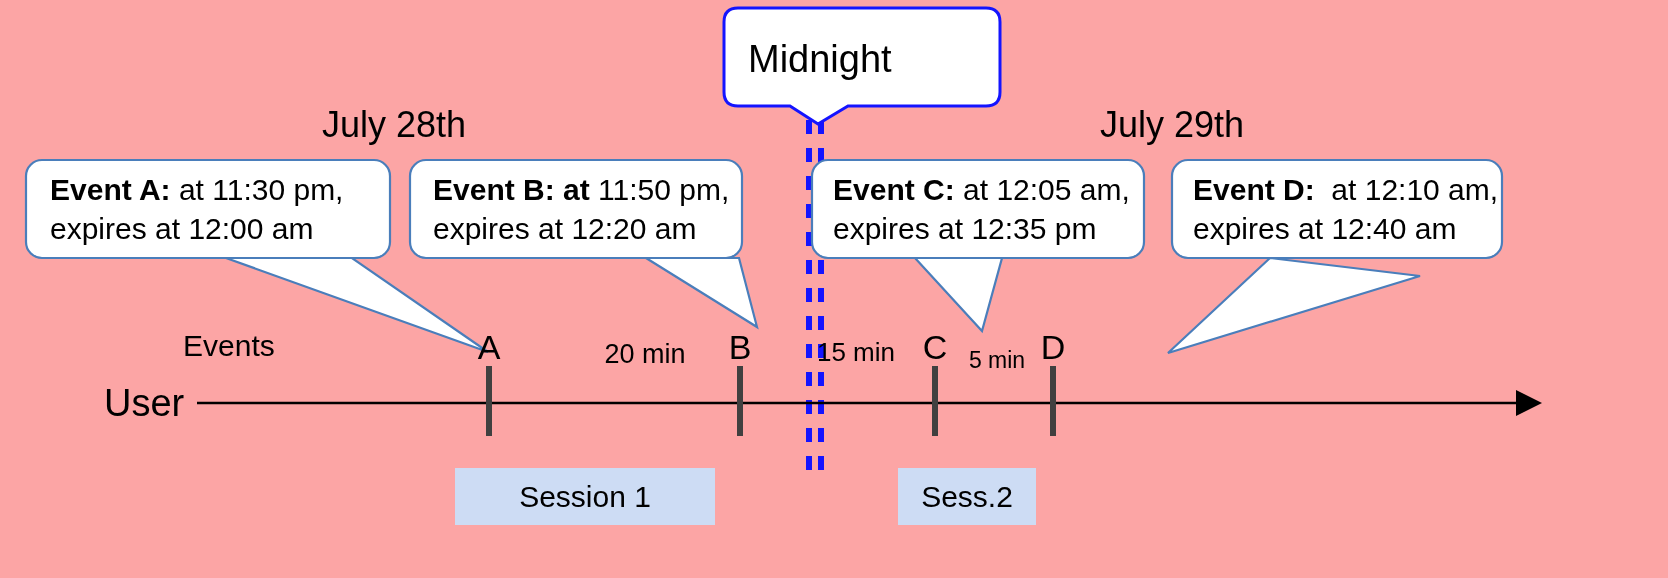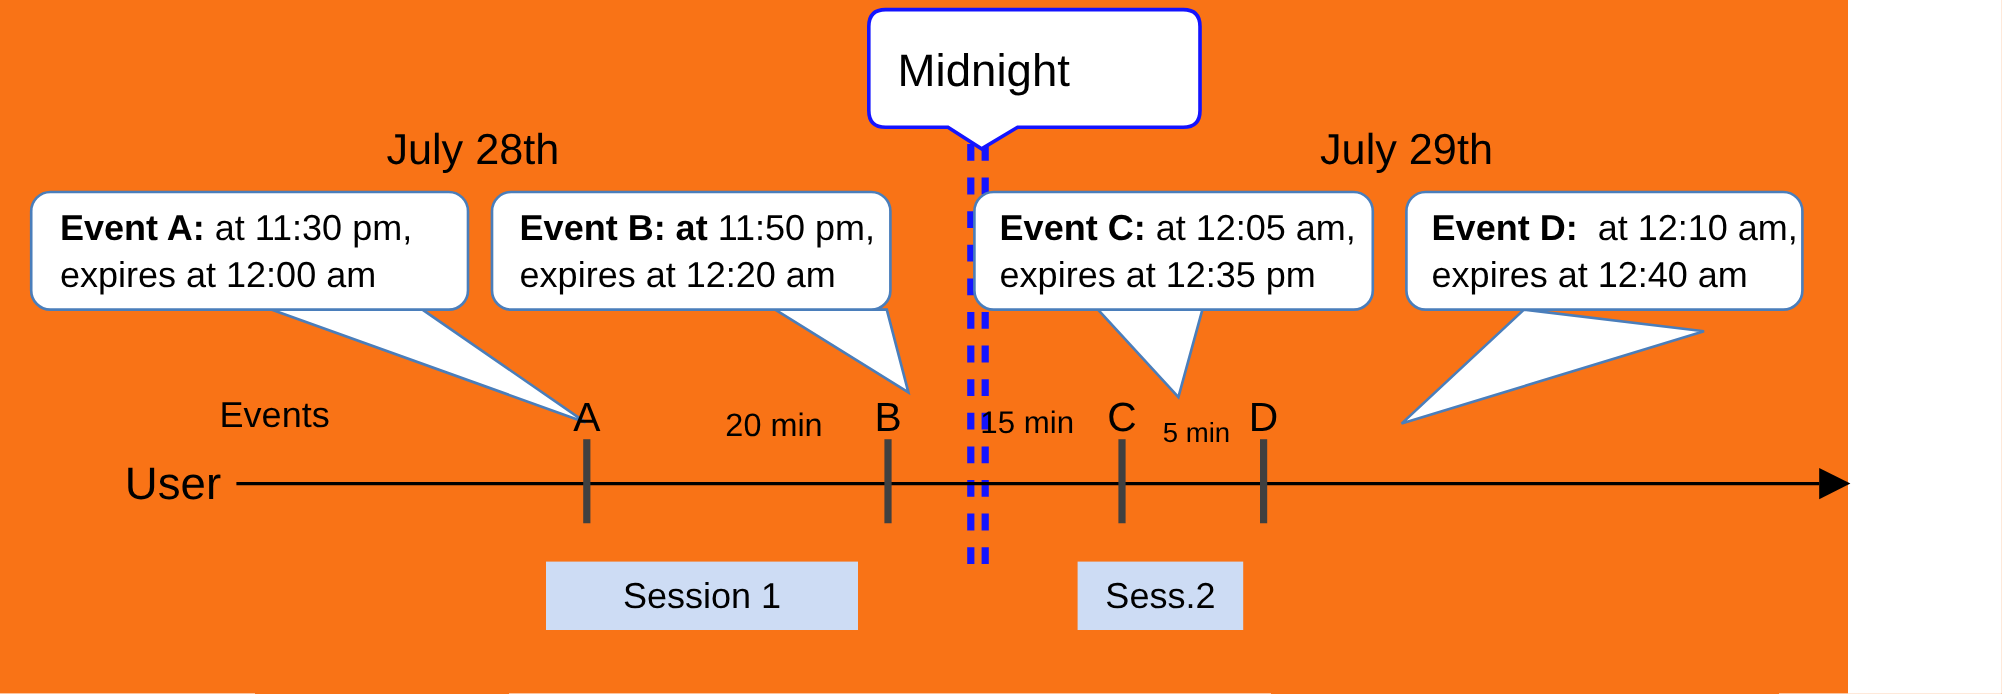--- a/index.html
+++ b/index.html
@@ -8,23 +8,23 @@
     background: #ffffff;
   }
   body {
     width: 1668px;
     height: 578px;
     font-family: "Liberation Sans", sans-serif;
     overflow: hidden;
   }
   #stage {
     position: relative;
-    width: 1540px;
+    width: 1668px;
     height: 578px;
-    background: #f97316;
+    background: #fca5a5;
   }
   svg.layer {
     position: absolute;
     left: 0;
     top: 0;
     width: 1668px;
     height: 578px;
   }
   .txt {
     font-family: "Liberation Sans", sans-serif;

